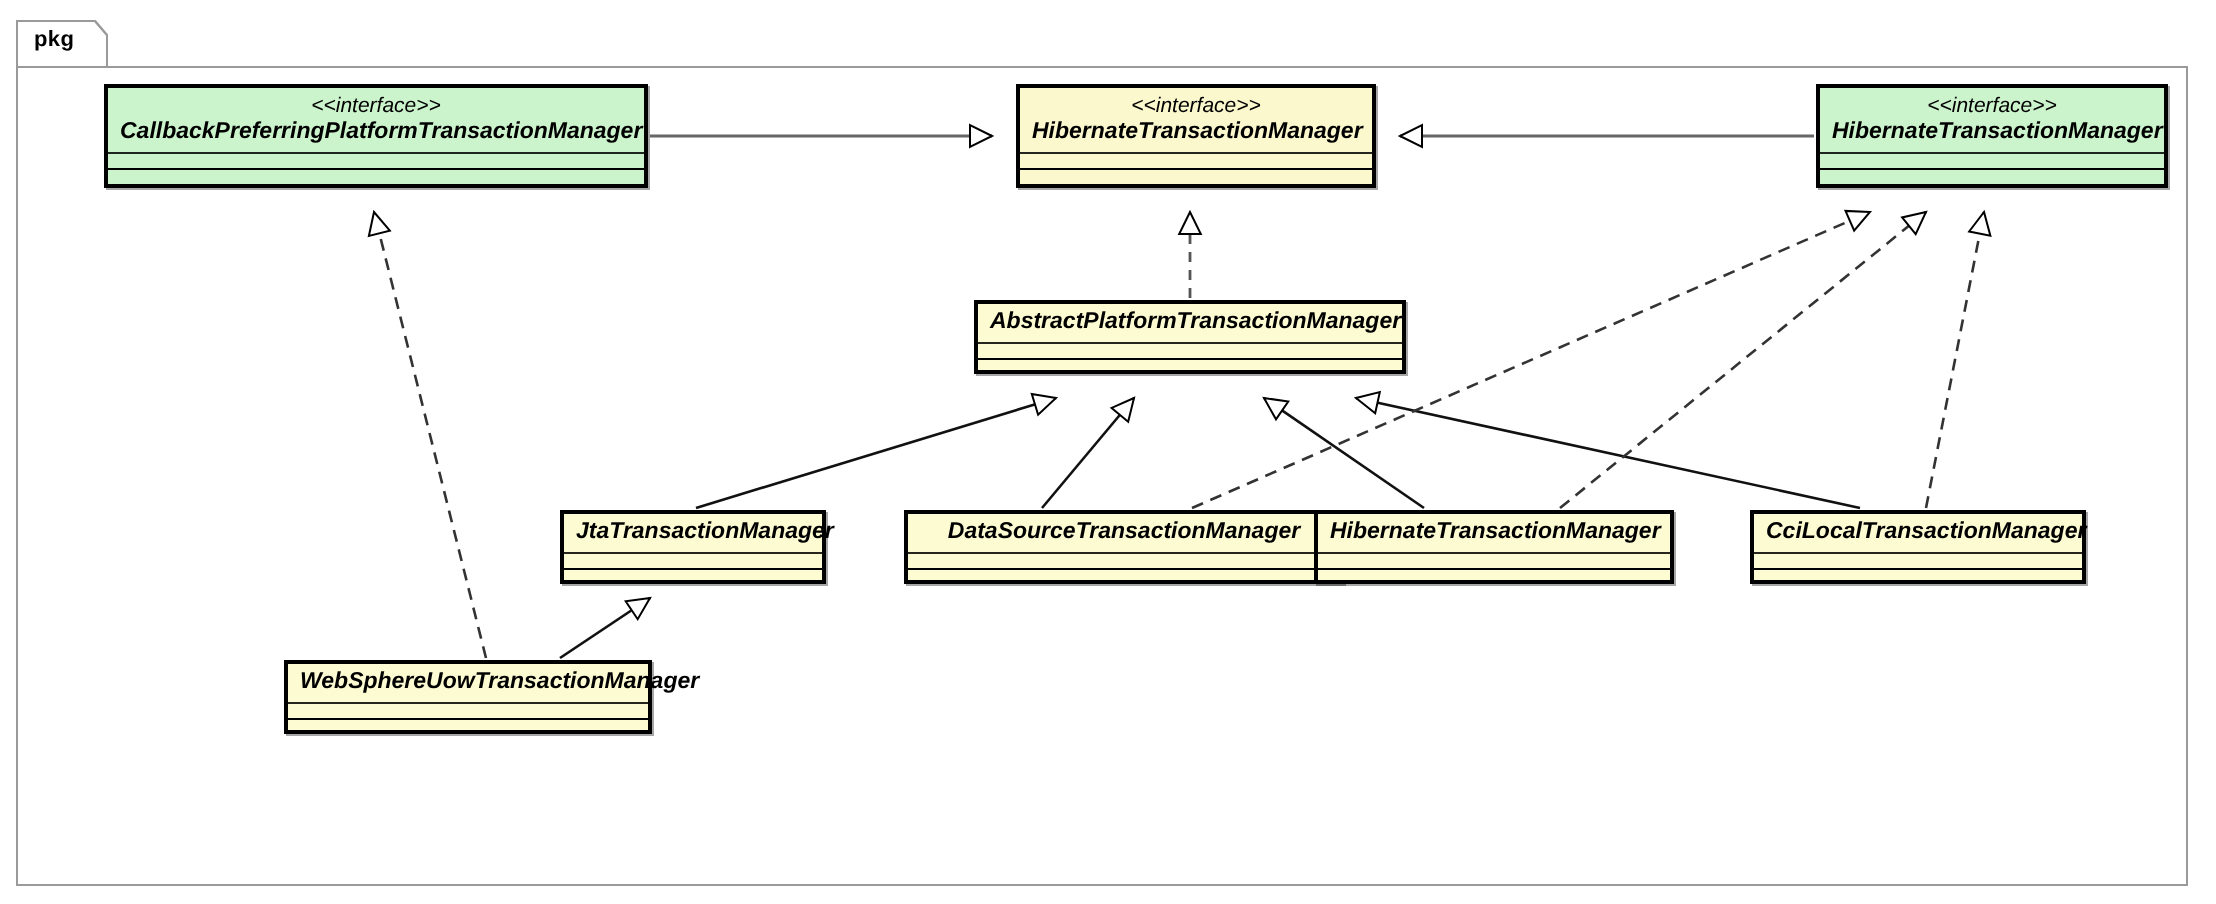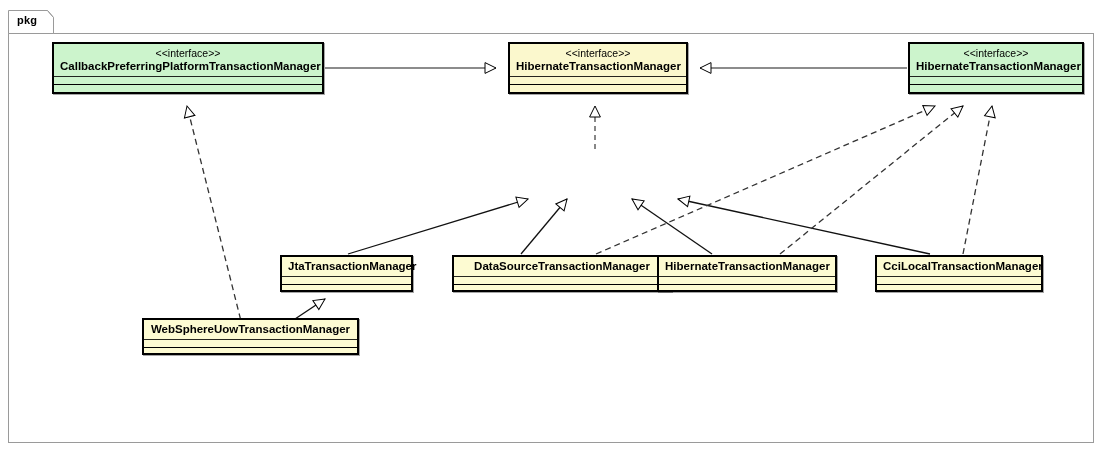--- a/index.html
+++ b/index.html
@@ -67,20 +67,21 @@
     height: 452px;
     pointer-events: none;
   }
   
   .uml-box {
     position: absolute;
     box-sizing: border-box;
     border: 2px solid #000000;
     background: #fdfbd2;
     box-shadow: 1px 1px 0 rgba(0,0,0,.35);
+    font-style: italic;
   }
   .uml-box.iface-green { background: #ccf4cc; }
   .uml-box.iface-yellow { background: #fbf8cd; }
   .uml-head {
     padding: 2px 6px 3px 6px;
     text-align: center;
     line-height: 1.15;
   }
   .stereotype {
     display: block;
@@ -207,20 +208,28 @@
   <div class="uml-box iface-green" style="left:908px;top:42px;width:176px;height:52px;">
     <div class="uml-head">
       <span class="stereotype">&lt;&lt;interface&gt;&gt;</span>
       <span class="cls-name">HibernateTransactionManager</span>
     </div>
     <div class="uml-sep"></div>
     <div class="uml-compartment c1"></div>
     <div class="uml-compartment"></div>
   </div>
 
+  <div class="uml-box" style="left:487px;top:150px;width:216px;height:37px;">
+    <div class="uml-head">
+      <span class="cls-name">AbstractPlatformTransactionManager</span>
+    </div>
+    <div class="uml-sep"></div>
+    <div class="uml-compartment c1"></div>
+    <div class="uml-compartment"></div>
+  </div>
 
   <div class="uml-box" style="left:280px;top:255px;width:133px;height:37px;">
     <div class="uml-head">
       <span class="cls-name">JtaTransactionManager</span>
     </div>
     <div class="uml-sep"></div>
     <div class="uml-compartment c1"></div>
     <div class="uml-compartment"></div>
   </div>
 
@@ -244,21 +253,21 @@
 
   <div class="uml-box" style="left:875px;top:255px;width:168px;height:37px;">
     <div class="uml-head">
       <span class="cls-name">CciLocalTransactionManager</span>
     </div>
     <div class="uml-sep"></div>
     <div class="uml-compartment c1"></div>
     <div class="uml-compartment"></div>
   </div>
 
-  <div class="uml-box" style="left:142px;top:318px;width:217px;height:37px;">
+  <div class="uml-box" style="left:142px;top:330px;width:184px;height:37px;">
     <div class="uml-head">
       <span class="cls-name">WebSphereUowTransactionManager</span>
     </div>
     <div class="uml-sep"></div>
     <div class="uml-compartment c1"></div>
     <div class="uml-compartment"></div>
   </div>
 
 </div>
 

